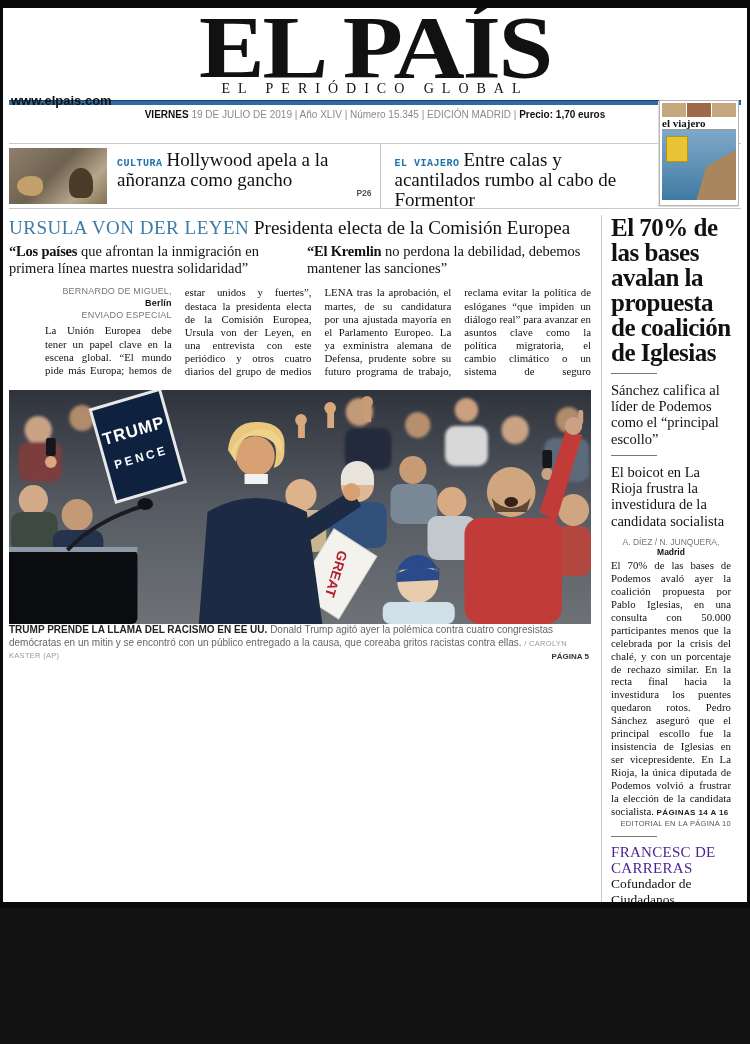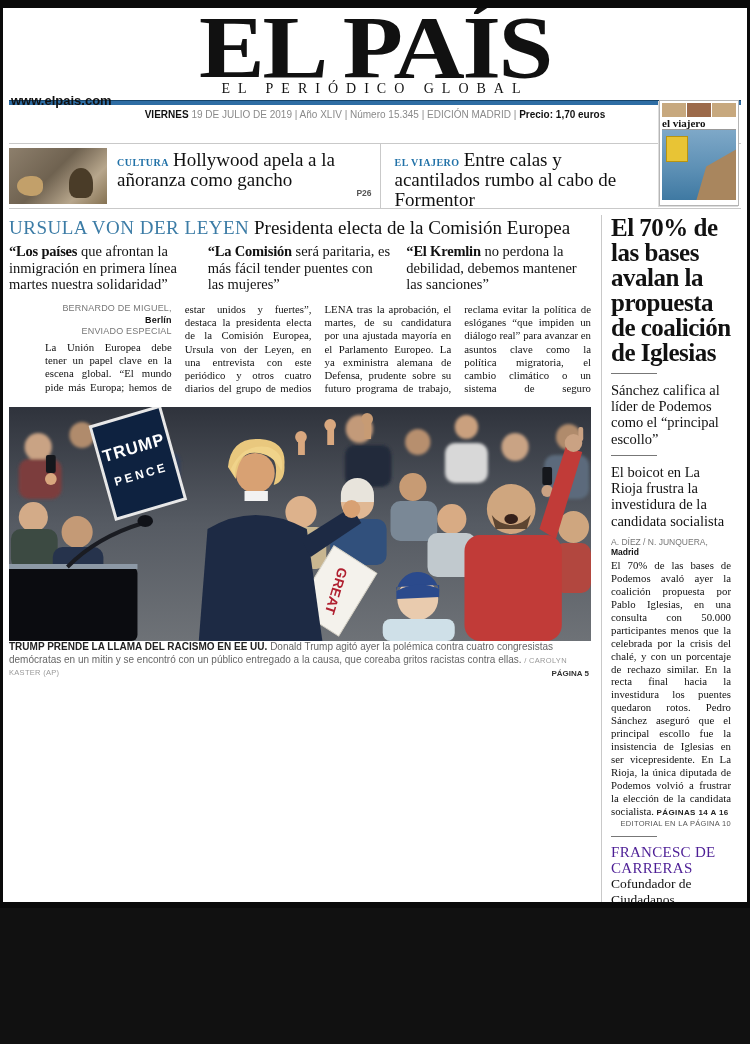--- a/index.html
+++ b/index.html
@@ -24,21 +24,21 @@
   .promo .cliff { position:absolute; right:-6px; bottom:-4px; width:55px; height:58px; background:#a9865e; clip-path:polygon(100% 0,35% 35%,15% 100%,100% 100%); }
   .promo .ybox { position:absolute; left:4px; top:6px; width:22px; height:26px; background:#e8c435; border:1px solid #b89410; }
 
   
   .teasers { display:flex; border-top:1px solid #c9c9c9; border-bottom:1px solid #c9c9c9; margin-top:3px; height:66px; align-items:stretch; }
   .teaser-img { width:98px; margin:4px 10px 4px 0; background:linear-gradient(135deg,#8d7f6c 0%,#6f6250 45%,#b7a68c 75%,#857252 100%); position:relative; }
   .teaser-img .lion1 { position:absolute; left:8px; bottom:8px; width:26px; height:20px; background:#c2a06a; border-radius:50% 40% 40% 50%; }
   .teaser-img .lion2 { position:absolute; right:14px; bottom:6px; width:24px; height:30px; background:#4a3c28; border-radius:50% 50% 30% 30%; }
   .teaser { flex:1; padding:6px 12px 4px 0; position:relative; }
   .teaser + .teaser { border-left:1px solid #c9c9c9; padding-left:14px; }
-  .t-label { font-family:Liberation Serif, serif; font-weight:bold; font-size:10px; color:#2272a8; letter-spacing:.5px; margin-right:4px; }
+  .t-label { font-family:Liberation Mono, monospace; font-weight:bold; font-size:10px; color:#2272a8; letter-spacing:.5px; margin-right:4px; }
   .t-head { font-size:19px; line-height:1.05; }
   .t-page { position:absolute; right:8px; bottom:10px; font-family:"Liberation Sans",sans-serif; font-weight:bold; font-size:8.5px; color:#555; }
   .teasers .spacer-right { width:84px; }
 
   
   .main-grid { display:flex; margin-top:6px; }
   .main-col { width:592px; padding-right:10px; }
   .rail { width:130px; border-left:1px solid #c9c9c9; padding-left:9px; }
 
   .kicker-row { font-size:19px; padding:2px 0 4px; }
@@ -58,21 +58,21 @@
   .photo { width:100%; height:234px; display:block; }
   .caption { font-family:"Liberation Sans",sans-serif; font-size:10px; color:#666; line-height:1.25; padding:0 0 0; position:relative; }
   .caption b { color:#222; }
   .credit { font-size:7.5px; color:#999; letter-spacing:.3px; }
   .caption .t-pageref { position:absolute; right:2px; bottom:0; font-weight:bold; font-size:8px; color:#333; }
 
   
   .rail-h1 { font-size:25px; font-weight:bold; line-height:1.0; letter-spacing:-.5px; margin-bottom:8px; }
   .rail hr { border:0; border-top:1px solid #777; width:46px; margin:8px 0; }
   .rail-sub { font-size:14.5px; line-height:1.12; }
-  .rail-byline { font-family:"Liberation Sans",sans-serif; font-size:8.5px; color:#777; text-align:left; margin:8px 0 2px; }
+  .rail-byline { font-family:"Liberation Sans",sans-serif; font-size:8.5px; color:#777; text-align:center; margin:8px 0 2px; }
   .rail-byline b { color:#111; }
   .rail-body { font-size:10.8px; line-height:1.2; text-align:justify; }
   .rail-ref-line { text-align:right; font-family:"Liberation Sans",sans-serif; font-size:7.5px; color:#555; letter-spacing:.3px; margin-top:1px; }
   .rail-div { border:0; border-top:1px solid #c9c9c9; width:100%; margin:10px 0 8px; }
   .rail-kicker { font-size:15px; color:#4c1d95; letter-spacing:.3px; line-height:1.05; }
   .rail-kicker-desc { font-size:13.5px; margin-bottom:4px; }
   .rail-h2 { font-size:21px; font-weight:bold; line-height:1.02; letter-spacing:-.5px; margin:4px 0 8px; }
 </style>
 </head>
 <body>
@@ -117,21 +117,20 @@
 
   <div class="main-grid">
 
     <div class="main-col">
       <div class="kicker-row">
         <span class="kicker">URSULA VON DER LEYEN</span><span class="kicker-desc"> Presidenta electa de la Comisión Europea</span>
       </div>
 
       <div class="quotes">
         <div class="quote"><b>“Los países</b><span> que afrontan la inmigración en primera línea martes nuestra solidaridad”</span></div>
-        <div class="quote"><b>“La Comisión</b><span> será paritaria, es más fácil tender puentes con las mujeres”</span></div>
         <div class="quote"><b>“El Kremlin</b><span> no perdona la debilidad, debemos mantener las sanciones”</span></div>
       </div>
 
       <div class="lead-body">
         <div class="byline"><span>BERNARDO DE MIGUEL, </span><b>Berlín</b><br><span>ENVIADO ESPECIAL</span></div>
         <span>La Unión Europea debe tener un papel clave en la escena global. “El mundo pide más Europa; hemos de estar unidos y fuertes”, destaca la presidenta electa de la Comisión Europea, Ursula von der Leyen, en una entrevista con este periódico y otros cuatro diarios del grupo de medios LENA tras la aprobación, el martes, de su candidatura por una ajustada mayoría en el Parlamento Europeo. La ya exministra alemana de Defensa, prudente sobre su futuro programa de trabajo, reclama evitar la política de eslóganes “que impiden un diálogo real” para avanzar en asuntos clave como la política migratoria, el cambio climático o un sistema de seguro complementario del paro. </span><span class="pages-ref">PÁGINAS 2 Y 3</span>
       </div>
 
       <svg class="photo" viewBox="0 0 598 234" preserveAspectRatio="none">
         <defs>

